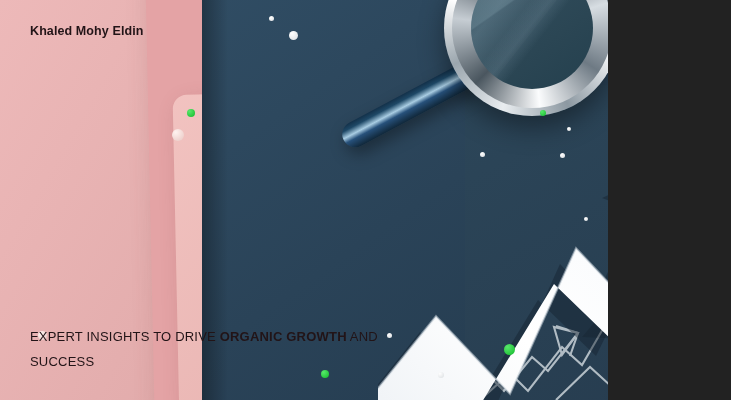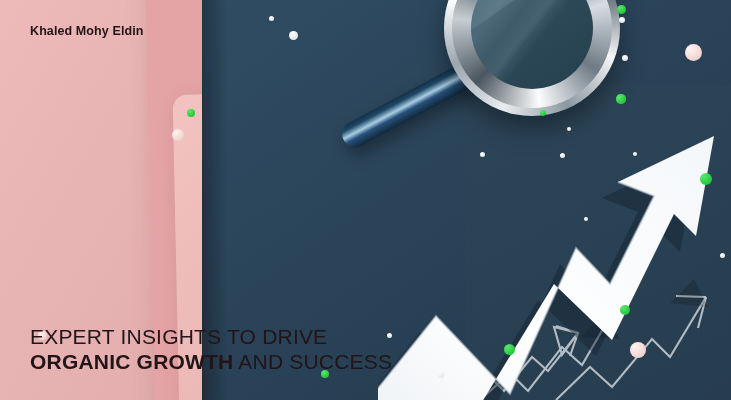--- a/index.html
+++ b/index.html
@@ -1,18 +1,18 @@
 <!DOCTYPE html>
 <html><head>
 <meta charset="utf-8">
 <style>
   html,body{margin:0;padding:0;background:#222;}
   *{box-sizing:border-box;}
   #poster{
-    position:relative;width:731px;height:400px;overflow:hidden;
+    position:relative;width:608px;height:400px;overflow:hidden;
     font-family:"Liberation Sans","DejaVu Sans",sans-serif;
     background:#8b5cf6;
   }
 
   
   .pink-base{position:absolute;inset:0;background:#EBB1B1;}
   .pink-base:after{
     content:"";position:absolute;inset:0;
     background:linear-gradient(120deg,rgba(255,255,255,.10),rgba(0,0,0,.05) 60%);
   }
@@ -123,21 +123,21 @@
     font-size:12.5px;font-weight:bold;color:#221417;letter-spacing:.1px;
   }
   .headline{
     position:absolute;left:28px;top:104px;width:420px;
     font-size:46px;line-height:52px;font-weight:bold;color:#FFFFFF;
     letter-spacing:-1.2px;
   }
   .headline .ln{display:block;}
   .subhead{
     position:absolute;left:30px;top:324px;width:370px;
-    font-size:21px;line-height:25px;color:#221417;letter-spacing:.2px;
+    font-size:13px;line-height:25px;color:#221417;letter-spacing:.2px;
   }
   .subhead b{font-weight:bold;}
 </style>
 </head>
 <body>
 
 <div id="poster">
 
   <div class="pink-base"></div>
   <div class="pink-sheet"></div>

